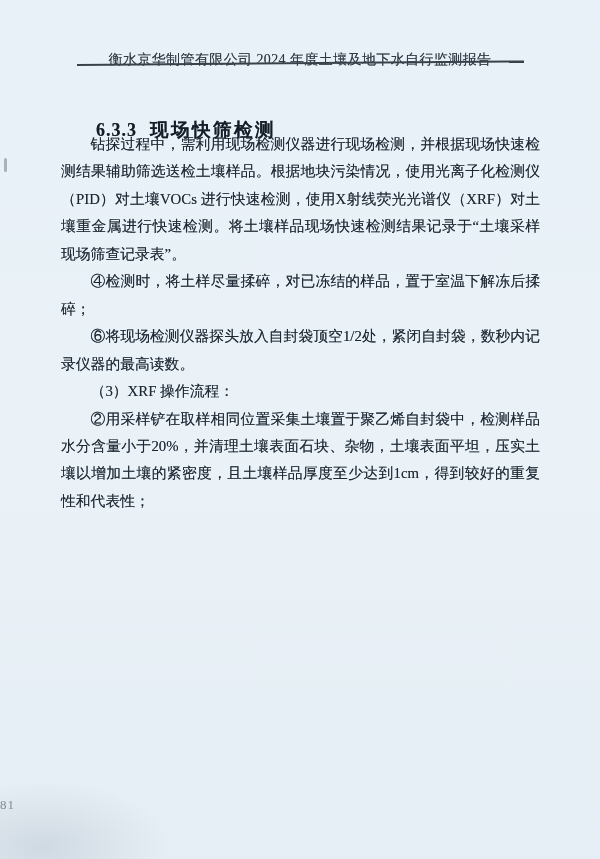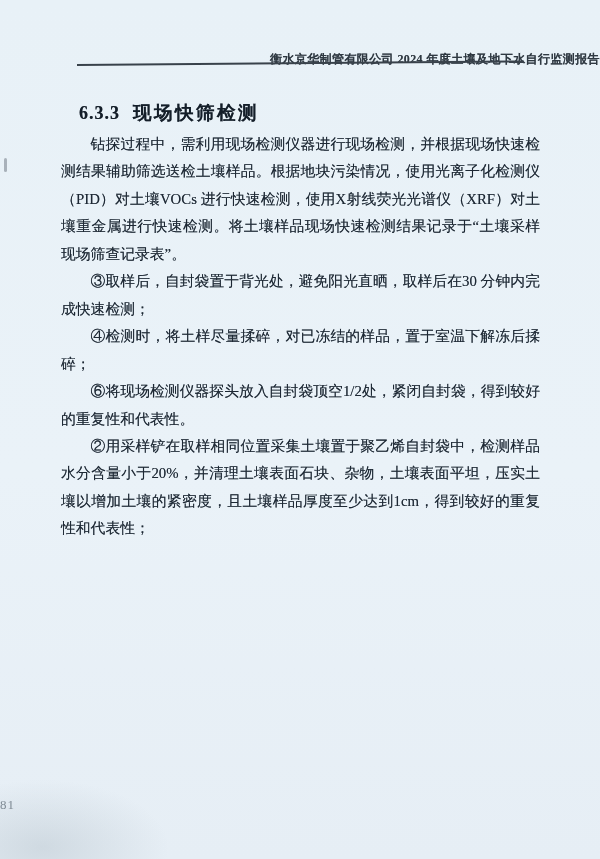--- a/index.html
+++ b/index.html
@@ -16,43 +16,43 @@
     background: linear-gradient(180deg, #e8f1f7 0%, #eaf2f8 55%, #e6eef5 100%);
     overflow: hidden;
     color: #1d2834;
   }
   
   .doc-header {
     position: absolute;
     top: 51px;
     left: 0;
     width: 100%;
-    text-align: right;
-    font-size: 12px;
-    font-weight: bold;
+    text-align: center;
+    font-size: 14px;
+    font-weight: normal;
     color: #2f3942;
     letter-spacing: 0.4px;
     text-shadow: 0 0 0.5px rgba(40,50,60,0.55);
   }
   .header-rule {
     position: absolute;
     top: 64px;
     left: 77px;
     width: 447px;
     height: 1.5px;
     background: #39424b;
     transform: rotate(-0.45deg);
     transform-origin: left center;
   }
   
   .section-heading {
     position: absolute;
     top: 100px;
     left: 79px;
-    margin: 0;
+    margin: 17px;
     font-size: 18px;
     font-weight: bold;
     color: #141e29;
     text-shadow: 0 0 0.6px rgba(20,30,41,0.6);
     white-space: nowrap;
   }
   .section-heading .sec-num {
     letter-spacing: 1px;
   }
   .section-heading .sec-title {
@@ -118,23 +118,23 @@
   </div>
 
   <div class="header-rule"></div>
 
   <h2 class="section-heading">
     <span class="sec-num">6.3.3</span><span class="sec-title">现场快筛检测</span>
   </h2>
 
   <div class="doc-body">
     <p>钻探过程中，需利用现场检测仪器进行现场检测，并根据现场快速检测结果辅助筛选送检土壤样品。根据地块污染情况，使用光离子化检测仪（PID）对土壤VOCs 进行快速检测，使用X射线荧光光谱仪（XRF）对土壤重金属进行快速检测。将土壤样品现场快速检测结果记录于“土壤采样现场筛查记录表”。</p>
-    <p>③取样后，自封袋置于背光处，避免阳光直晒，取样后在30 分钟内完成快速检测；</p>
     <p>④检测时，将土样尽量揉碎，对已冻结的样品，置于室温下解冻后揉碎；</p>
-    <p>⑥将现场检测仪器探头放入自封袋顶空1/2处，紧闭自封袋，得到较好的重复性和代表性。</p>
+    <p>⑥将现场检测仪器探头放入自封袋顶空1/2处，紧闭自封袋，数秒内记录仪器的最高读数。</p>
+    <p>（3）XRF 操作流程：</p>
     <p>②用采样铲在取样相同位置采集土壤置于聚乙烯自封袋中，检测样品水分含量小于20%，并清理土壤表面石块、杂物，土壤表面平坦，压实土壤以增加土壤的紧密度，且土壤样品厚度至少达到1cm，得到较好的重复性和代表性；</p>
 
   </div>
 
   <div class="doc-footer">
     <span>81</span>
   </div>
 
   <div class="smudge-bottom-left"></div>
   <div class="edge-speck"></div>

